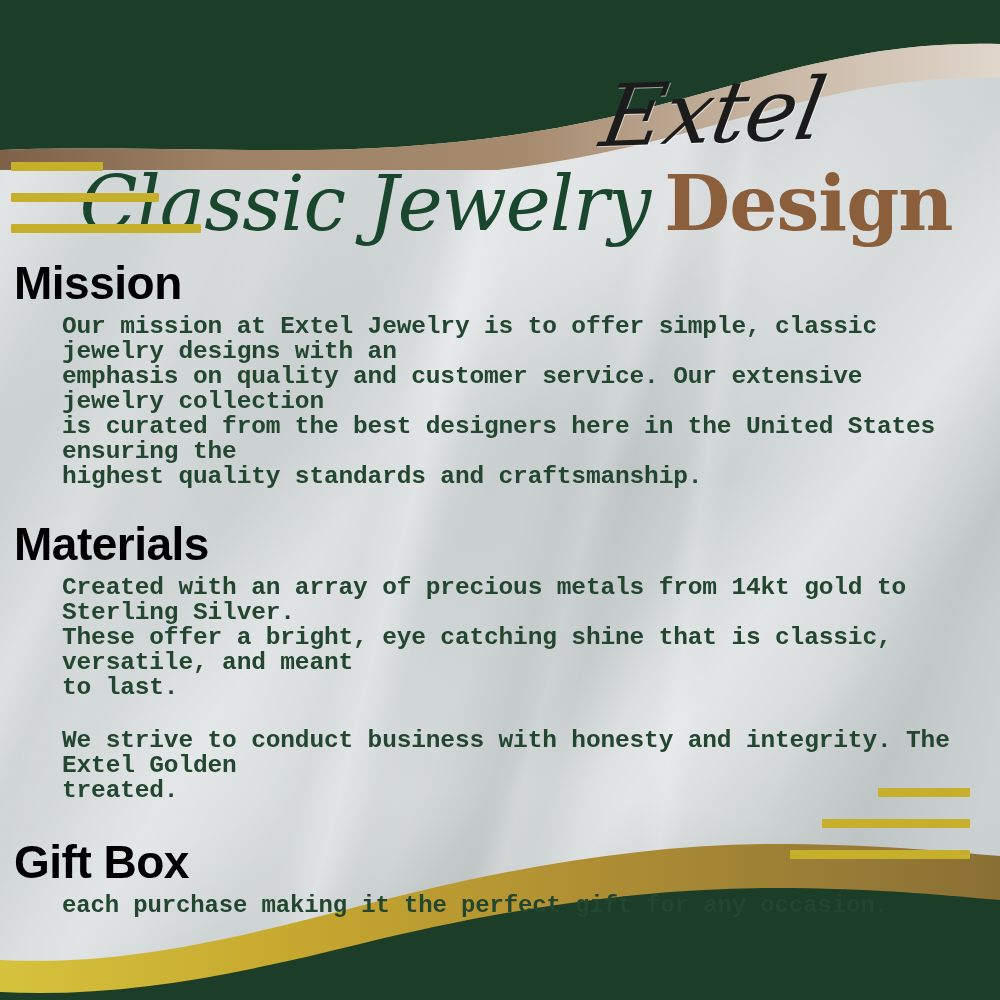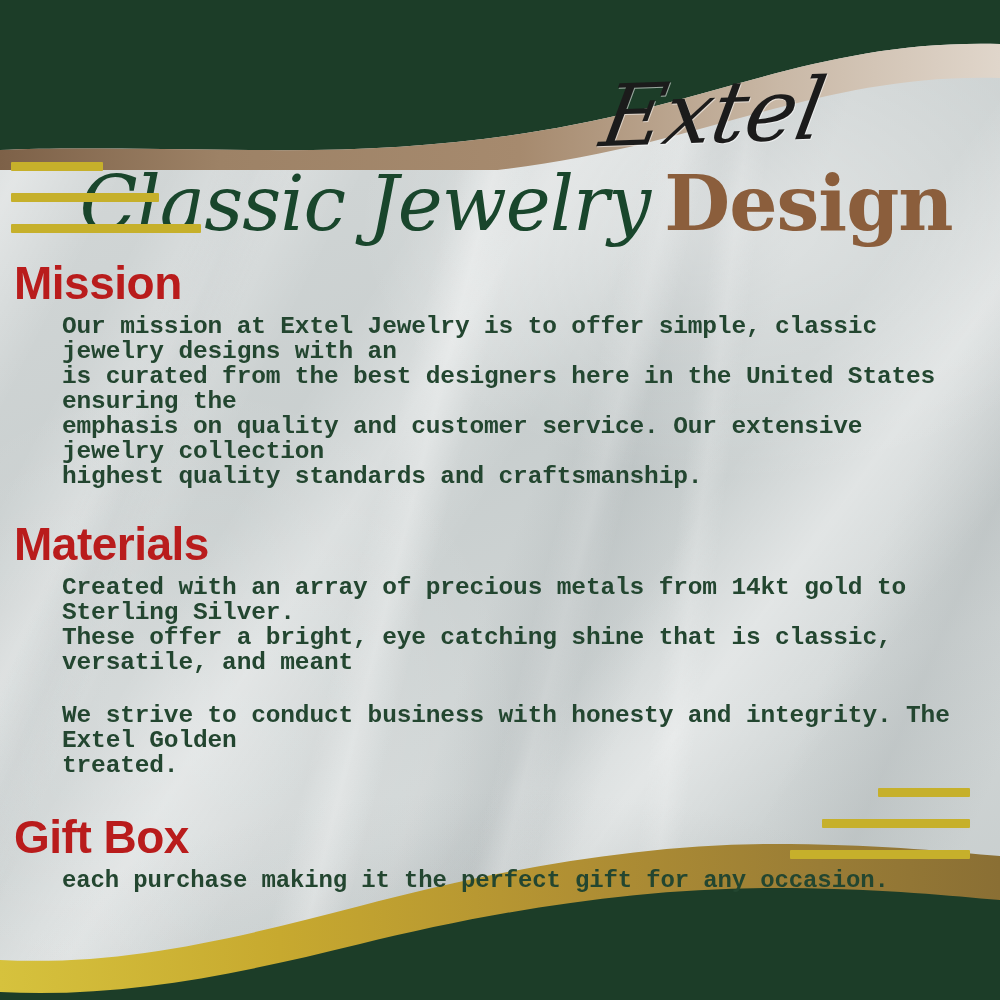--- a/index.html
+++ b/index.html
@@ -143,21 +143,21 @@
   }
   .section { position: relative; }
   .section-heading {
     margin: 0;
     padding: 0 0 4px 14px;
     font-family: "Liberation Sans", sans-serif;
     font-weight: 700;
     font-size: 46px;
     line-height: 54px;
     letter-spacing: -0.5px;
-    color: #b91c1c;
+    color: #000000;
   }
   .section-body {
     margin: 0;
     padding: 0 36px 0 62px;
     font-family: "Liberation Sans", sans-serif;
     font-weight: 600;
     font-size: 24.5px;
     line-height: 25px;
     letter-spacing: -0.15px;
     color: #234630;
@@ -225,31 +225,32 @@
     <div class="rule"></div>
     <div class="rule"></div>
   </div>
 
   <div class="content">
 
     <div class="section sec-mission">
       <h2 class="section-heading">Mission</h2>
       <p class="section-body">
         <span>Our mission at Extel Jewelry is to offer simple, classic jewelry designs with an</span>
+        <span>emphasis on quality and customer service. Our extensive jewelry collection</span>
         <span>is curated from the best designers here in the United States ensuring the</span>
-        <span>emphasis on quality and customer service. Our extensive jewelry collection</span>
         <span>highest quality standards and craftsmanship.</span>
       </p>
     </div>
 
     <div class="section sec-materials">
       <h2 class="section-heading">Materials</h2>
       <p class="section-body">
         <span>Created with an array of precious metals from 14kt gold to Sterling Silver.</span>
         <span>These offer a bright, eye catching shine that is classic, versatile, and meant</span>
+        <span>to last.</span>
       </p>
     </div>
 
     <div class="section sec-service">
       <p class="section-body">
         <span>We strive to conduct business with honesty and integrity. The Extel Golden</span>
         <span>treated.</span>
       </p>
     </div>
 

